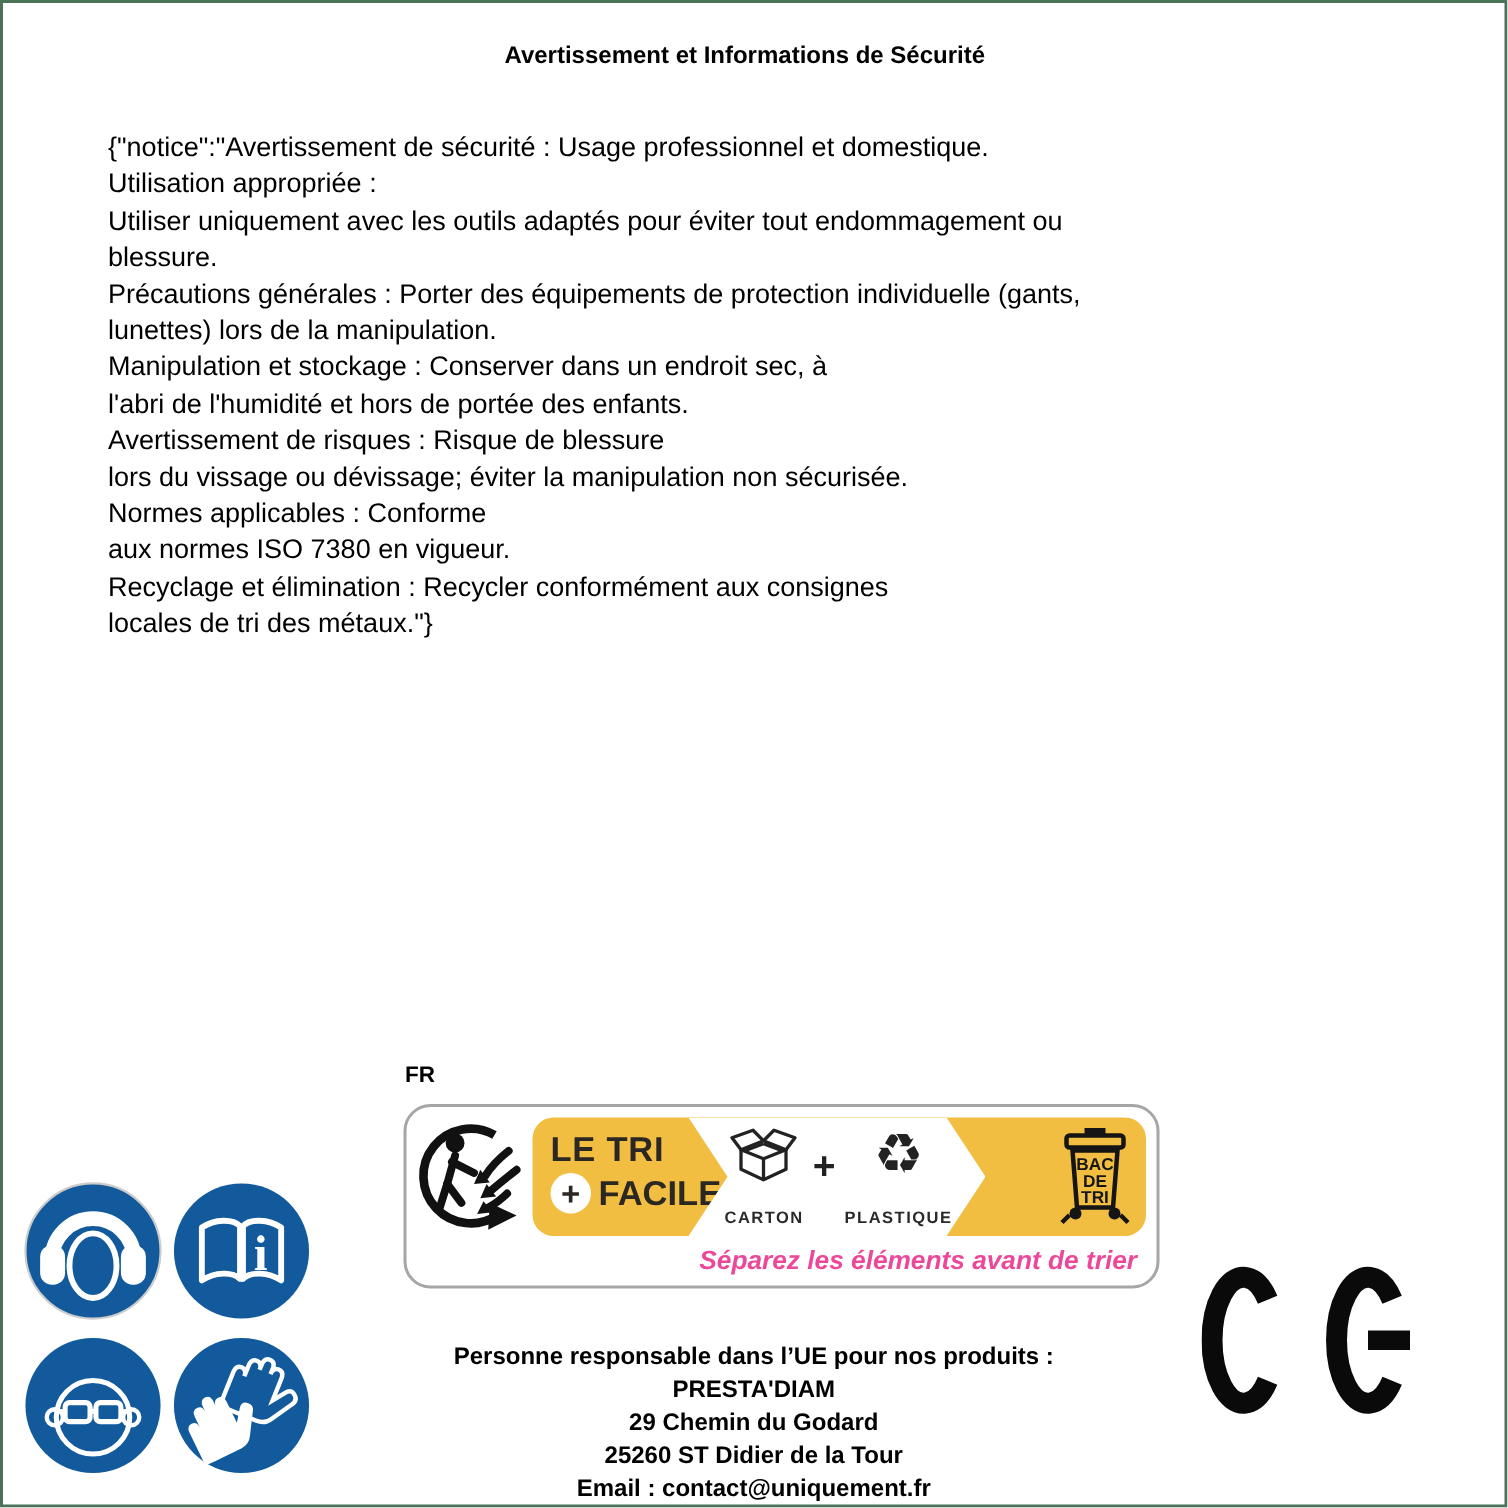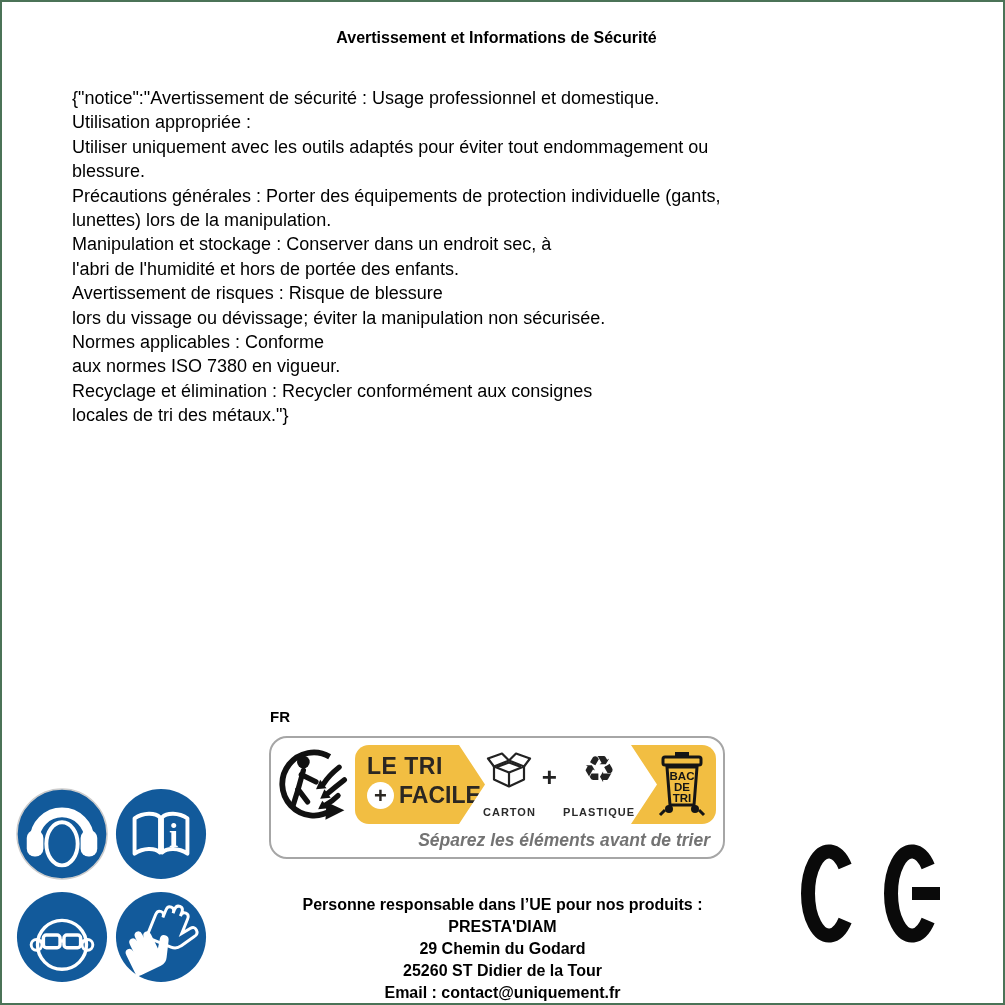--- a/index.html
+++ b/index.html
@@ -19,21 +19,21 @@
   
   .icons{
     position:absolute;left:13px;top:785px;
     display:grid;grid-template-columns:94px 94px;grid-auto-rows:94px;
     column-gap:5px;row-gap:9px;
   }
   .icons svg{width:94px;height:94px;display:block;}
   
   .fr{position:absolute;left:268px;top:706px;font-size:15px;font-weight:bold;}
   .tri-box{
-    position:absolute;left:267px;top:734px;width:456px;height:123px;box-sizing:border-box;
+    position:absolute;left:267px;top:734px;width:504px;height:123px;box-sizing:border-box;
     background:#fff;border:2px solid #a6a6a6;border-radius:18px;
   }
   .triman{position:absolute;left:6px;top:4px;width:78px;height:82px;}
   .band{
     position:absolute;left:84px;top:7px;right:7px;height:79px;
     background:#F2BE42;border-radius:14px;
   }
   .tri-words{position:absolute;left:12px;top:8px;color:#2b2722;}
   .tri-line1{font-size:23px;font-weight:900;letter-spacing:.5px;}
   .tri-line2{display:flex;align-items:center;gap:5px;margin-top:2px;}
@@ -49,21 +49,21 @@
     padding:0 28px 0 30px;box-sizing:border-box;
   }
   .mat{display:flex;flex-direction:column;align-items:center;}
   .mat-label{font-size:11px;font-weight:bold;letter-spacing:1px;color:#2a2a2a;margin-top:17px;}
   .mat-plus{font-size:26px;font-weight:900;color:#222;margin-bottom:14px;}
   .plastic-char{font-size:37px;line-height:38px;color:#222;}
   .carton-svg{width:46px;height:37px;}
   .bin{position:absolute;right:9px;top:5px;width:50px;height:70px;}
   .sep{
     position:absolute;right:13px;bottom:6px;
-    font-style:italic;font-weight:bold;font-size:17.5px;color:#737373;
+    font-style:italic;font-weight:bold;font-size:17.5px;color:#ec4899;
   }
   
   .address{
     position:absolute;left:0;right:0;top:892px;text-align:center;
     font-weight:bold;font-size:16px;line-height:22px;
   }
   
   .ce{position:absolute;left:799px;top:842px;width:142px;height:99px;}
 </style>
 </head>

